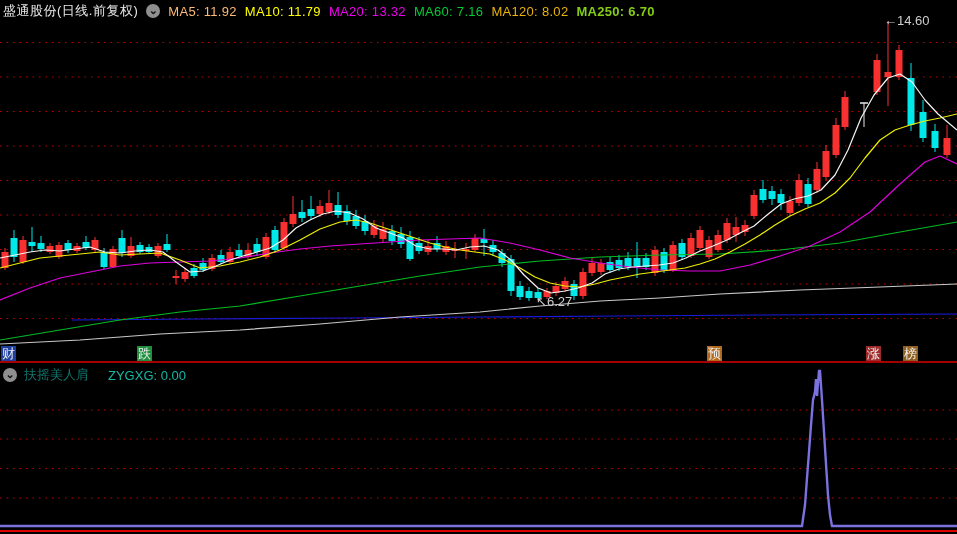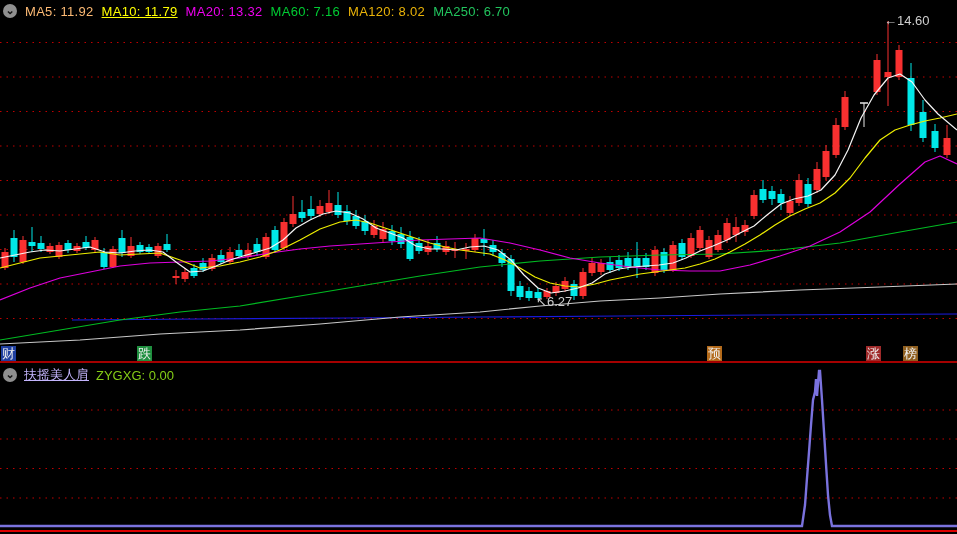--- a/index.html
+++ b/index.html
@@ -23,21 +23,21 @@
     position:absolute;top:346px;width:15px;height:15px;z-index:6;
     font-size:13px;line-height:15px;text-align:center;color:#f0f0f0;
   }
   .marker{position:absolute;color:#cfcfcf;font-size:13px;z-index:7;white-space:nowrap;}
   #marker-high{left:884px;top:13px;}
   #marker-low{left:536px;top:294px;}
   #ind-hdr{
     position:absolute;top:366px;left:3px;display:flex;align-items:center;gap:7px;
     font-size:13px;z-index:5;white-space:nowrap;
   }
-  #ind-name{color:#c4b5fd;text-decoration:underline;}
+  #ind-name{color:#0f766e;}
 </style>
 </head>
 <body>
 
 <svg id="chart-svg" width="957" height="534">
     <g>
       <line x1="0" y1="42.5" x2="957" y2="42.5" stroke="#c00000" stroke-width="1" stroke-dasharray="1.5 5"></line>
       <line x1="0" y1="77" x2="957" y2="77" stroke="#c00000" stroke-width="1" stroke-dasharray="1.5 5"></line>
       <line x1="0" y1="111.5" x2="957" y2="111.5" stroke="#c00000" stroke-width="1" stroke-dasharray="1.5 5"></line>
       <line x1="0" y1="146" x2="957" y2="146" stroke="#c00000" stroke-width="1" stroke-dasharray="1.5 5"></line>
@@ -266,37 +266,38 @@
       <polyline points="0,258 15,255 30,252 45,250 60,251 75,249 90,247 105,252 120,253 135,251 150,250 163,252 176,262 190,272 203,271 216,266 230,260 243,256 257,252 270,248 283,240 296,228 310,220 323,214 336,211 350,213 363,219 376,228 390,233 403,238 416,246 430,249 443,249 456,250 470,247 484,246 498,250 511,260 524,275 538,288 551,293 565,291 578,288 592,283 605,274 619,269 632,267 646,266 659,265 673,263 686,258 700,251 713,246 727,240 740,233 754,226 767,215 781,204 794,199 808,196 821,190 835,175 848,150 861,118 874,95 888,78 900,74 912,82 925,100 938,114 957,130" fill="none" stroke="#f5f5f5" stroke-width="1.2" stroke-linejoin="round"></polyline>
     </g>
     <g>
       <line x1="0" y1="362" x2="957" y2="362" stroke="#dd0000" stroke-width="1.5"></line>
       <polyline points="0,526 802,526 805,505 807,478 809,452 811,425 813,400 815,392 816,379 817,396 819,371 820,371 822,400 824,432 826,464 828,495 830,515 832,526 957,526" fill="none" stroke="#7a72de" stroke-width="2.4" stroke-linejoin="miter"></polyline>
       <line x1="0" y1="531" x2="957" y2="531" stroke="#dd0000" stroke-width="2"></line>
     </g>
   </svg>
 
 <div class="hdr">
+  <span class="title">盛通股份(日线.前复权)</span>
   <span class="circle-icon">⌄</span>
   <span class="ma-item" style="color: #fdba74;">MA5: 11.92</span>
-  <span class="ma-item" style="color: rgb(255, 255, 0); text-decoration: underline;">MA10: 11.79</span>
+  <span class="ma-item" style="color: rgb(255, 255, 0);">MA10: 11.79</span>
   <span class="ma-item" style="color: rgb(238, 0, 238);">MA20: 13.32</span>
   <span class="ma-item" style="color: rgb(0, 204, 51);">MA60: 7.16</span>
   <span class="ma-item" style="color: #eab308;">MA120: 8.02</span>
-  <span class="ma-item" style="color: #22c55e;">MA250: 6.70</span>
+  <span class="ma-item" style="color: #84cc16; font-weight: bold;">MA250: 6.70</span>
 </div>
 
 <div class="marker" id="marker-high"><span>←</span><span>14.60</span></div>
 <div class="marker" id="marker-low"><span>↖</span><span>6.27</span></div>
 
 <div id="chips">
     <div class="chip" style="left: 1px; background: rgb(31, 63, 159);">财</div>
     <div class="chip" style="left: 137px; background: rgb(31, 143, 63);">跌</div>
     <div class="chip" style="left: 707px; background: rgb(179, 106, 26);">预</div>
     <div class="chip" style="left: 866px; background: rgb(159, 42, 42);">涨</div>
     <div class="chip" style="left: 903px; background: rgb(143, 95, 31);">榜</div>
   </div>
 
 <div id="ind-hdr">
   <span class="circle-icon">⌄</span>
   <span id="ind-name">扶摇美人肩</span>
-  <span id="ind-value" style="color: #84cc16;">ZYGXG: 0.00</span>
+  <span id="ind-value" style="color: #14b8a6; margin-left: 12px;">ZYGXG: 0.00</span>
 </div>
 
 </body></html>

